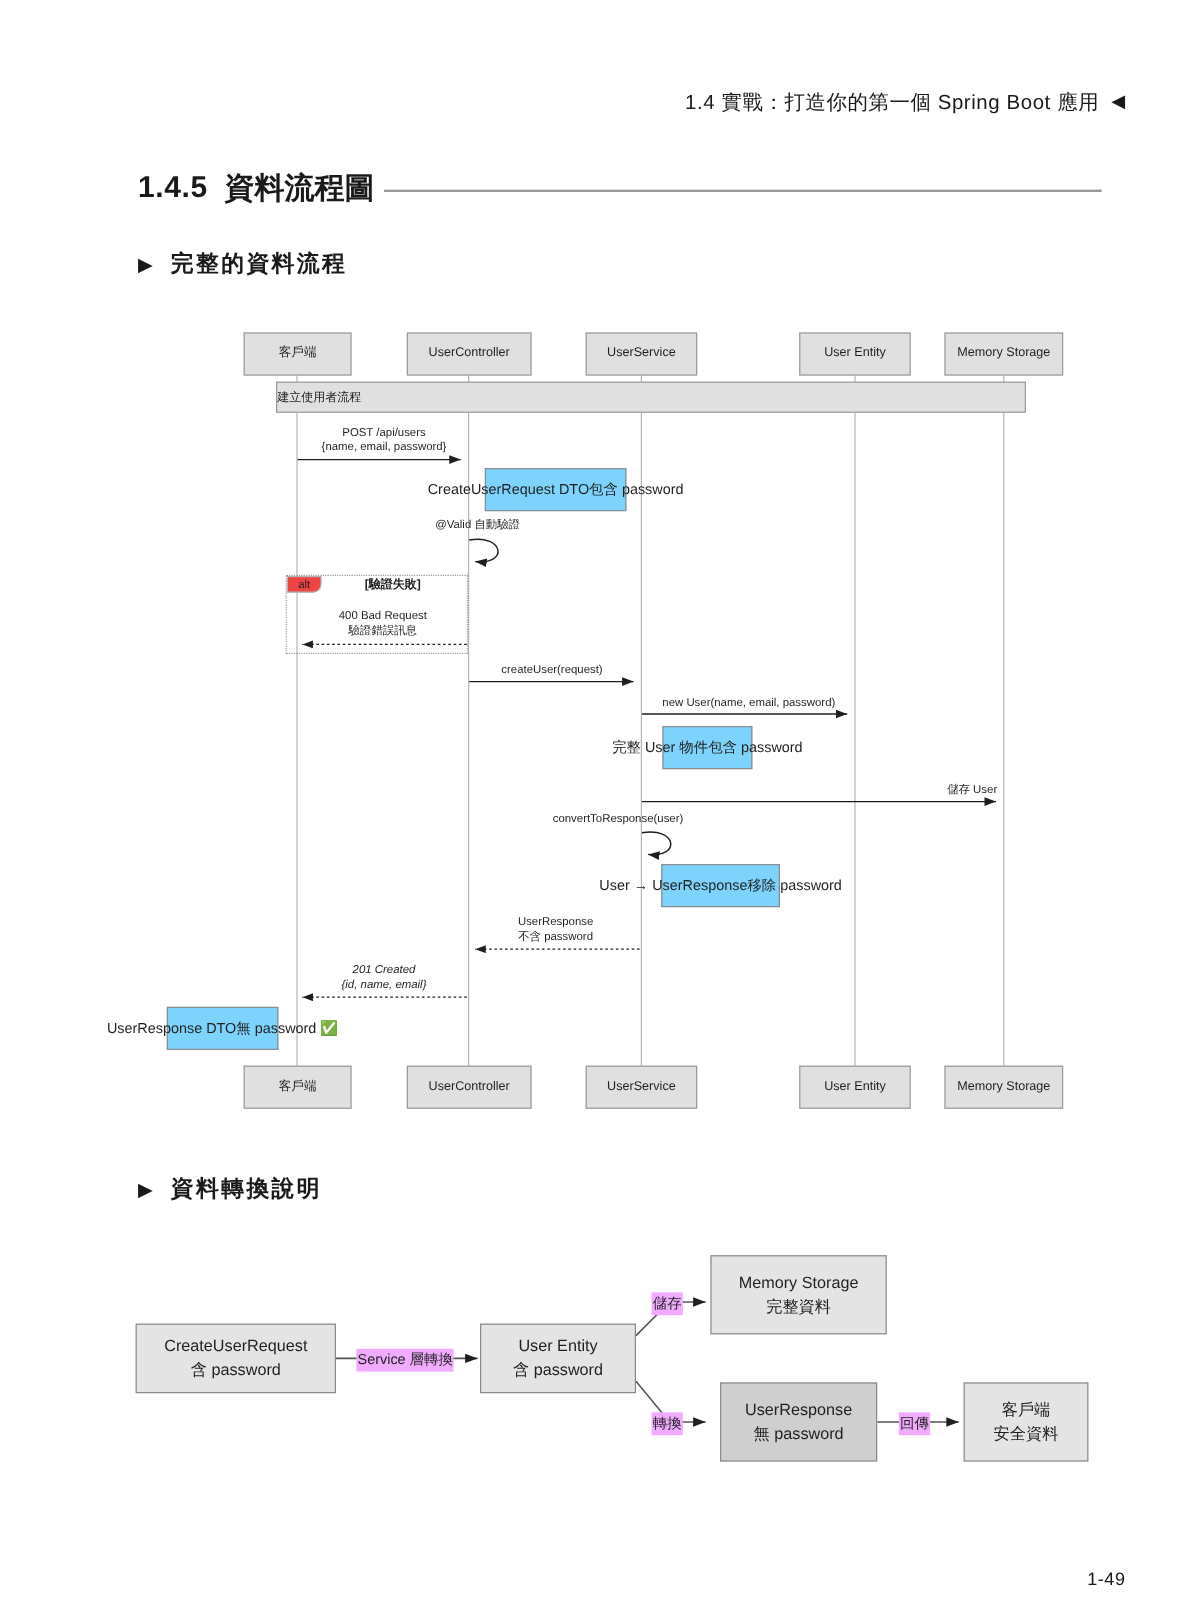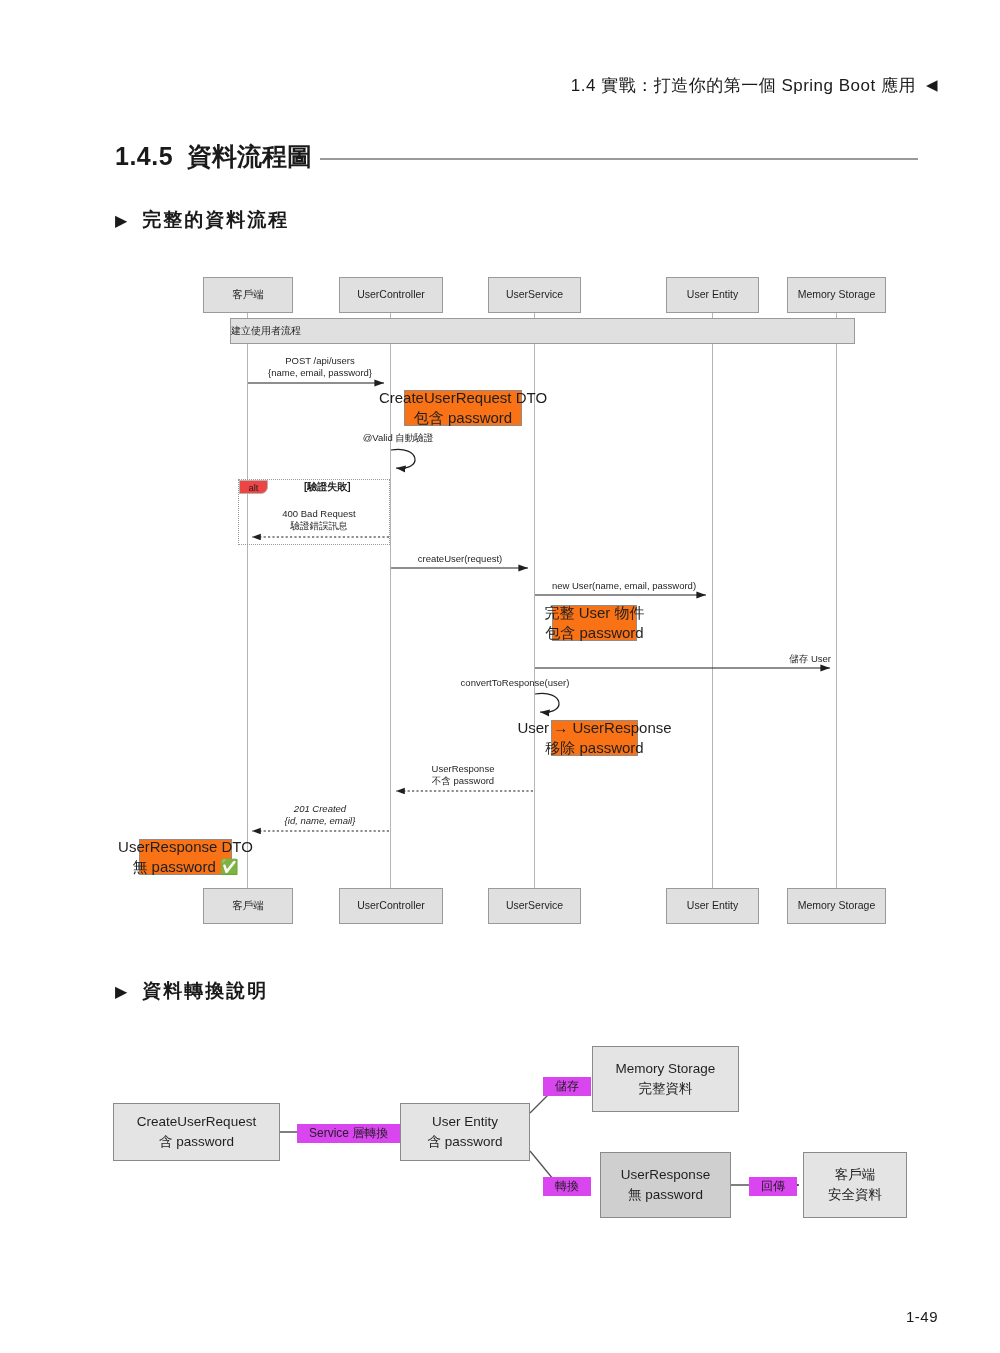--- a/index.html
+++ b/index.html
@@ -44,23 +44,23 @@
 
   
   .lbox{
     position:absolute;box-sizing:border-box;
     background:#e0e0e0;border:1px solid #9a9a9a;
     display:flex;align-items:center;justify-content:center;
     font-size:10.5px;color:#1f1f1f;text-align:center;line-height:1.25;
   }
   .note{
     position:absolute;box-sizing:border-box;
-    background:#f97316;border:1px solid #8d8d8d;
-    display:flex;flex-direction:column;align-items:center;justify-content:center;
-    font-size:15px;color:#1f1f1f;text-align:center;line-height:1.35;
+    background:#7dd3fc;border:1px solid #8d8d8d;
+    display:flex;align-items:center;justify-content:center;
+    font-size:12px;color:#1f1f1f;text-align:center;line-height:1.35;
     padding:3px 6px;
   }
   .note span{display:block;white-space:nowrap;}
   .frame-title{
     position:absolute;box-sizing:border-box;
     background:#e0e0e0;border:1px solid #9a9a9a;
     display:flex;align-items:center;
     font-size:10px;color:#1f1f1f;
   }
   .msg-label{
@@ -86,21 +86,21 @@
   .fbox{
     position:absolute;box-sizing:border-box;
     border:1px solid #8a8a8a;background:#e4e4e4;
     display:flex;flex-direction:column;align-items:center;justify-content:center;
     font-size:13.5px;color:#1f1f1f;text-align:center;line-height:1.45;
   }
   .fbox.dark{background:#cfcfcf;border-color:#8a8a8a;}
   .fbox span{display:block;white-space:nowrap;}
   .edge-label{
     position:absolute;font-size:12px;color:#1f1f1f;
-    background:#d946ef;padding:1px 12px;white-space:nowrap;
+    background:#f0abfc;padding:1px 1px;white-space:nowrap;
   }
   
   .page-num{
     position:absolute;right:62px;bottom:28px;
     font-size:15px;color:#1a1a1a;letter-spacing:.5px;
   }
   svg{position:absolute;left:0;top:0;overflow:visible;}
 </style>
 </head>
 <body>
@@ -223,25 +223,25 @@
 
   <div class="msg-label" style="left:256px;top:538px;width:128px;font-style:italic;">
     <span>201 Created</span>
     <span>{id, name, email}</span>
   </div>
 
   <div class="note" style="left:404px;top:125px;width:118px;height:36px;">
     <span>CreateUserRequest DTO</span>
     <span>包含 password</span>
   </div>
-  <div class="note" style="left:552px;top:340px;width:85px;height:36px;">
+  <div class="note" style="left:552px;top:340px;width:75px;height:36px;">
     <span>完整 User 物件</span>
     <span>包含 password</span>
   </div>
-  <div class="note" style="left:551px;top:455px;width:87px;height:36px;">
+  <div class="note" style="left:551px;top:455px;width:99px;height:36px;">
     <span>User → UserResponse</span>
     <span>移除 password</span>
   </div>
   <div class="note" style="left:139px;top:574px;width:93px;height:36px;">
     <span>UserResponse DTO</span>
     <span>無 password ✅</span>
   </div>
 
   <div class="lbox" style="left:203px;top:623px;width:90px;height:36px;">
     <span>客戶端</span>

